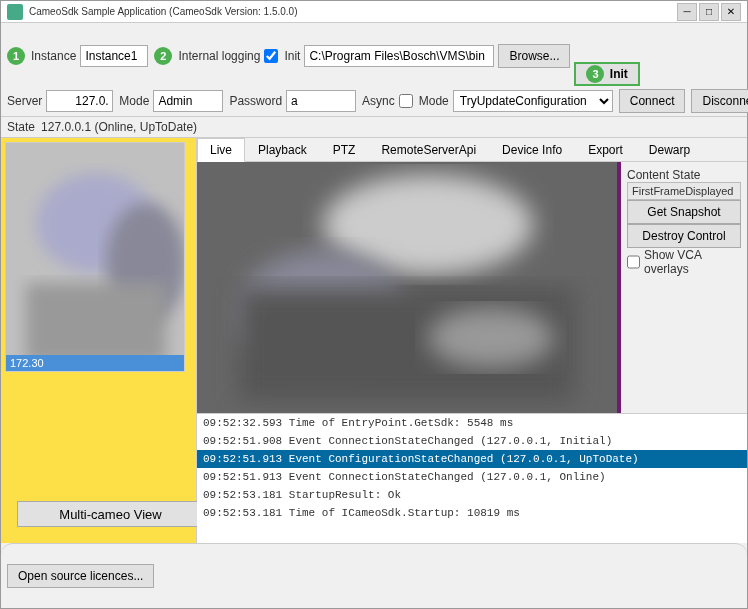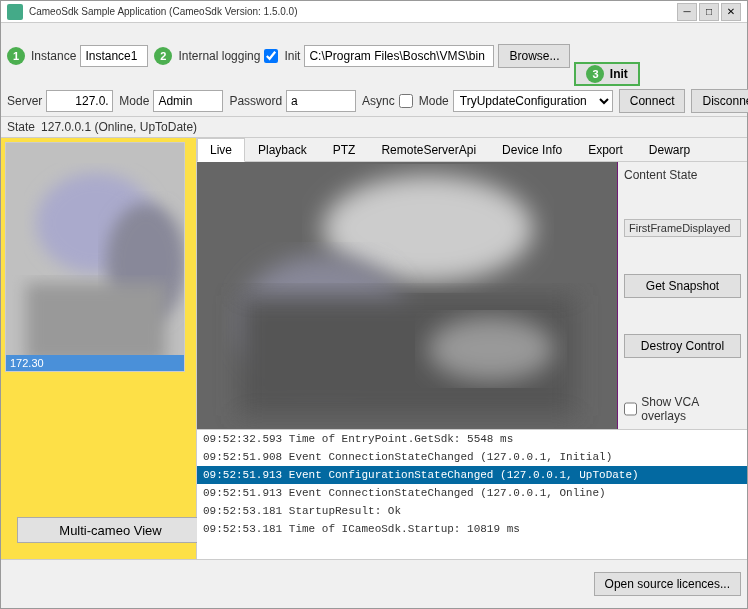--- a/index.html
+++ b/index.html
@@ -217,24 +217,23 @@
       display: flex;
       align-items: center;
       justify-content: center;
     }
     .controls-panel {
       width: 130px;
       padding: 6px;
       background: #f0f0f0;
       display: flex;
       flex-direction: column;
-      gap: 8px;
-      flex-shrink: 0;
-      border-left: 1px solid #701a75;
-      justify-content: space-between;
+      gap: 0;
+      flex-shrink: 0;
+      border-left: 4px solid #701a75;
     }
     .content-state-label {
       font-size: 12px;
       color: #333;
       font-weight: normal;
     }
     .state-display {
       background: #e8e8e8;
       border: 1px solid #bbb;
       padding: 2px 4px;
@@ -266,26 +265,27 @@
       font-size: 11px;
       font-family: 'Courier New', monospace;
       white-space: nowrap;
       color: #333;
     }
     .log-item.selected {
       background: #0369a1;
       color: white;
     }
     .bottom-bar {
-      padding: 12px 6px;
+      padding: 20px 6px;
       border-top: 1px solid #ccc;
       display: flex;
-      justify-content: flex-end;
-      background: #f0f0f0;
-      flex-shrink: 0;
+      justify-content: flex-start;
+      background: #f0f0f0;
+      flex-shrink: 0;
+      border-radius: 12px;
     }
     .circle-badge {
       display: inline-flex;
       align-items: center;
       justify-content: center;
       width: 18px;
       height: 18px;
       border-radius: 50%;
       background: #4CAF50;
       color: white;

